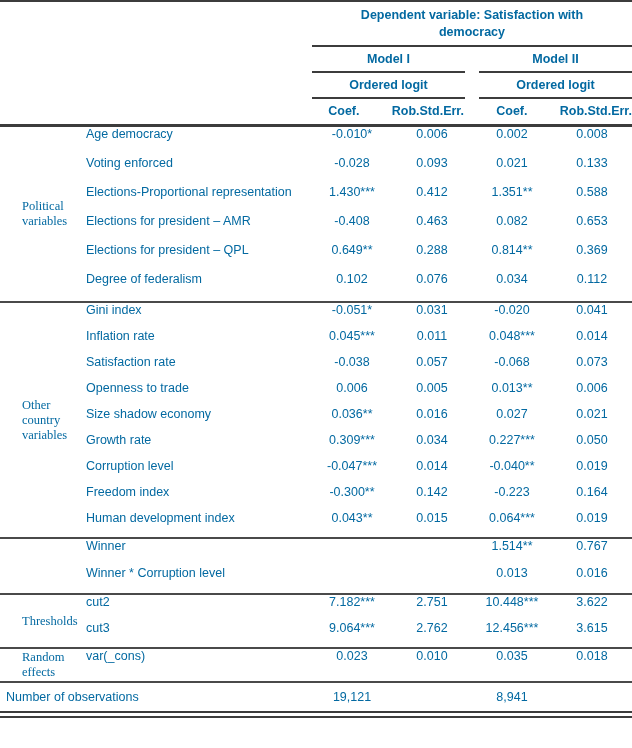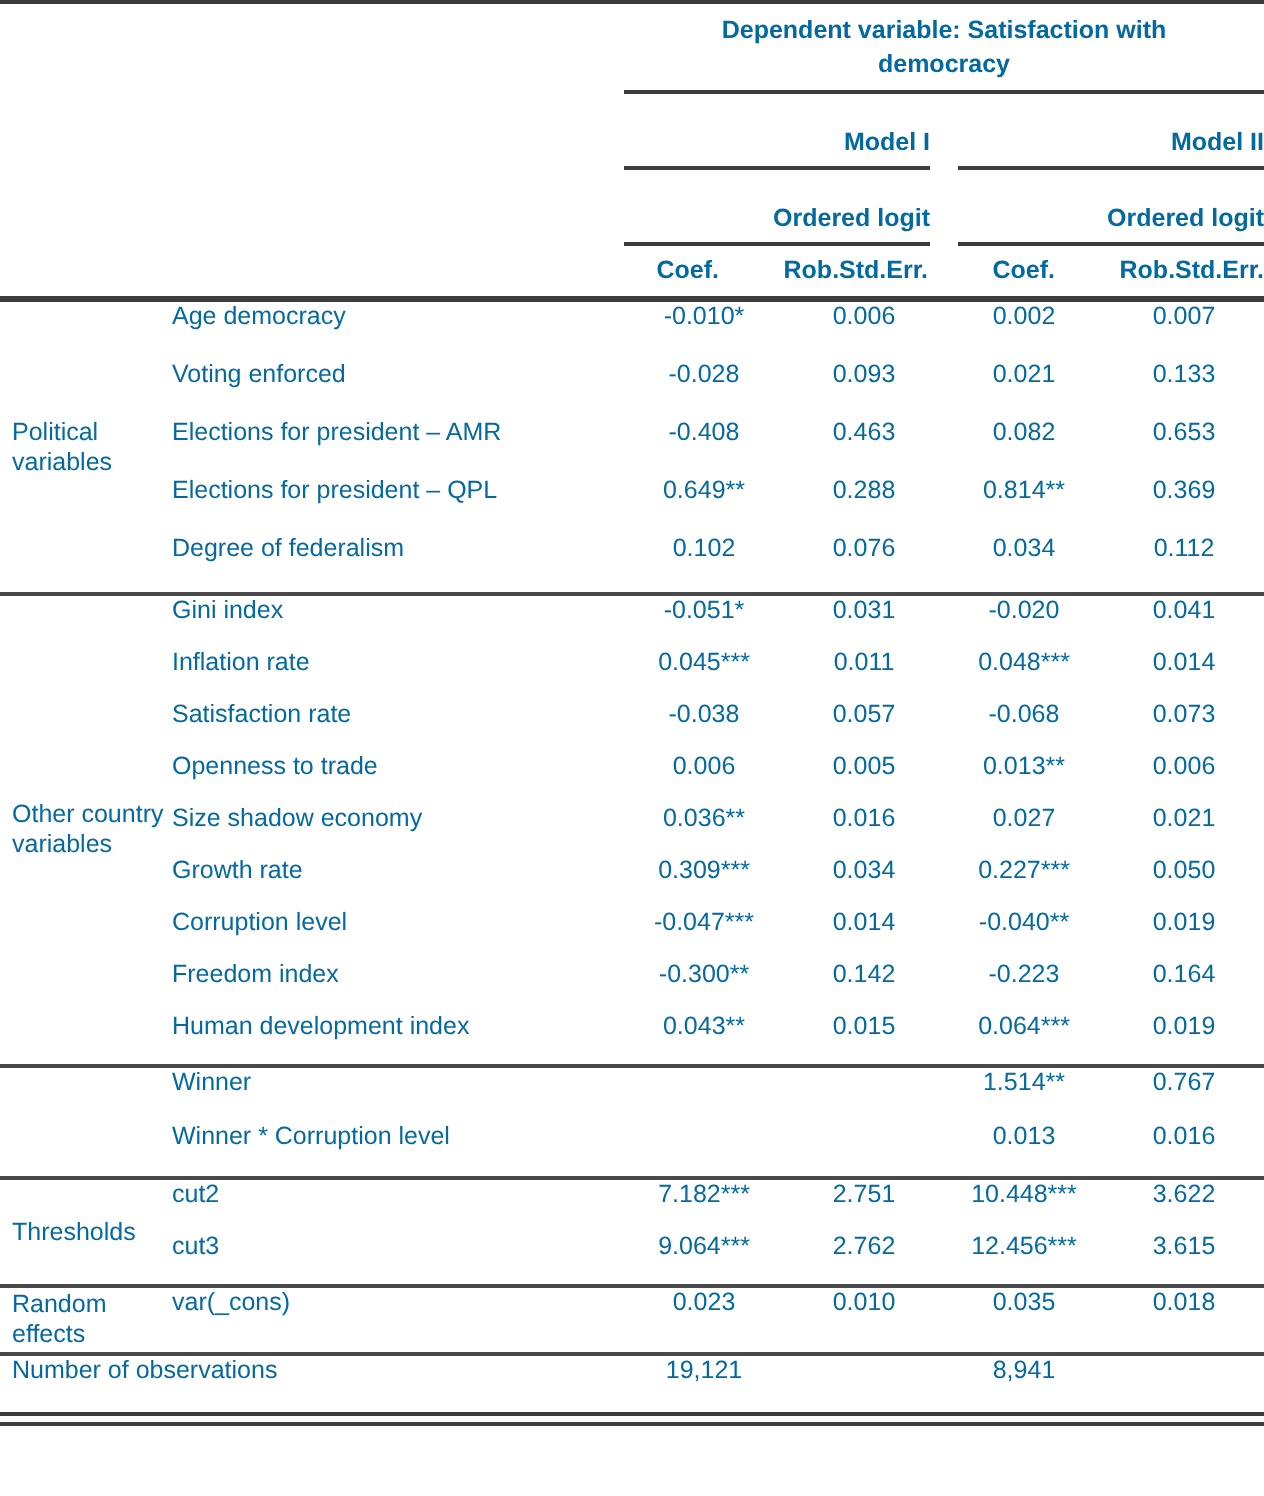--- a/index.html
+++ b/index.html
@@ -22,58 +22,58 @@
     text-align: center;
     padding: 5px 42px 4px;
     line-height: 17px;
   }
   .hline { height: 2px; background: #3c3c3c; }
   .segrow { display: flex; gap: 14px; }
   .seg {
     width: 153px;
     height: 26px;
     line-height: 24px;
-    text-align: right;
+    text-align: center;
     font-weight: bold;
     border-bottom: 2px solid #3c3c3c;
     white-space: nowrap;
-    margin-top: 12px;
   }
   .coefrow { display: flex; gap: 16px; }
   .ch {
     width: 80px;
     height: 25px;
     line-height: 25px;
     text-align: center;
     font-weight: bold;
     white-space: nowrap;
   }
 
   
   .group { display: flex; }
   .group.sep { border-top: 2px solid #4a4a4a; }
   .glabel {
     width: 84px;
     display: flex;
     align-items: center;
-    padding-left: 6px;
+    padding-left: 22px;
     line-height: 15px;
+    font-family: Liberation Serif, serif;
   }
   .grows { width: 548px; }
   .row { display: flex; height: 26px; }
   .rows29 .row { height: 29px; }
   .rows27 .row { height: 27px; }
   .rows32 .row { height: 32px; }
   .var { width: 228px; padding-left: 2px; white-space: nowrap; }
   .num { width: 80px; text-align: center; white-space: nowrap; }
 
   
   .footer {
     display: flex;
-    align-items: flex-start;
+    align-items: center;
     height: 30px;
     border-top: 2px solid #4a4a4a;
   }
   .flabel { width: 312px; padding-left: 6px; }
   .brule1 { height: 2px; background: #3c3c3c; margin-bottom: 3px; }
   .brule2 { height: 2px; background: #3c3c3c; }
 </style>
 </head>
 <body>
 
@@ -102,28 +102,35 @@
   </div>
 
   <div class="group rows29">
     <div class="glabel">Political variables</div>
     <div class="grows">
       <div class="row">
         <div class="var">Age democracy</div>
         <div class="num">-0.010*</div>
         <div class="num">0.006</div>
         <div class="num">0.002</div>
-        <div class="num">0.007</div>
+        <div class="num">0.008</div>
       </div>
       <div class="row">
         <div class="var">Voting enforced</div>
         <div class="num">-0.028</div>
         <div class="num">0.093</div>
         <div class="num">0.021</div>
         <div class="num">0.133</div>
+      </div>
+      <div class="row">
+        <div class="var">Elections-Proportional representation</div>
+        <div class="num">1.430***</div>
+        <div class="num">0.412</div>
+        <div class="num">1.351**</div>
+        <div class="num">0.588</div>
       </div>
       <div class="row">
         <div class="var">Elections for president – AMR</div>
         <div class="num">-0.408</div>
         <div class="num">0.463</div>
         <div class="num">0.082</div>
         <div class="num">0.653</div>
       </div>
       <div class="row">
         <div class="var">Elections for president – QPL</div>

